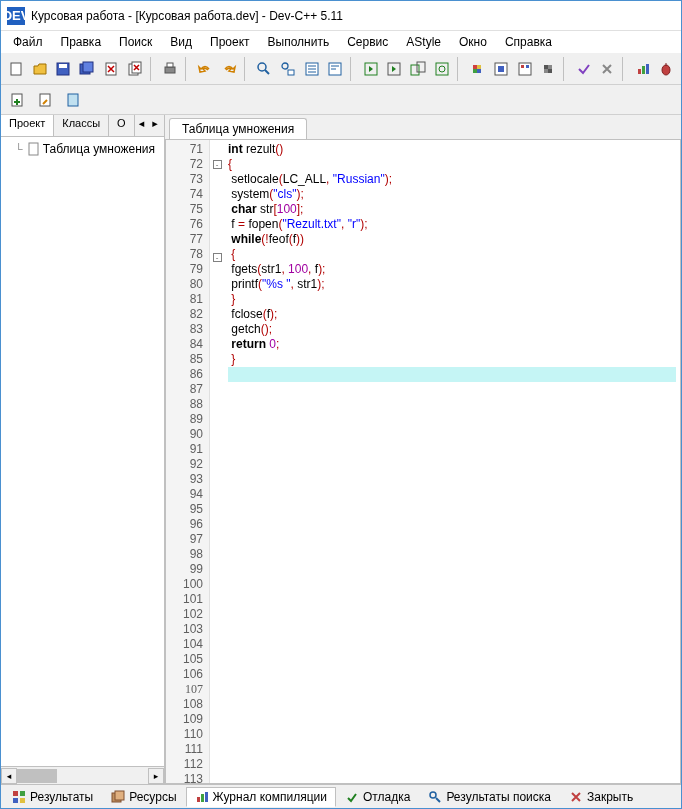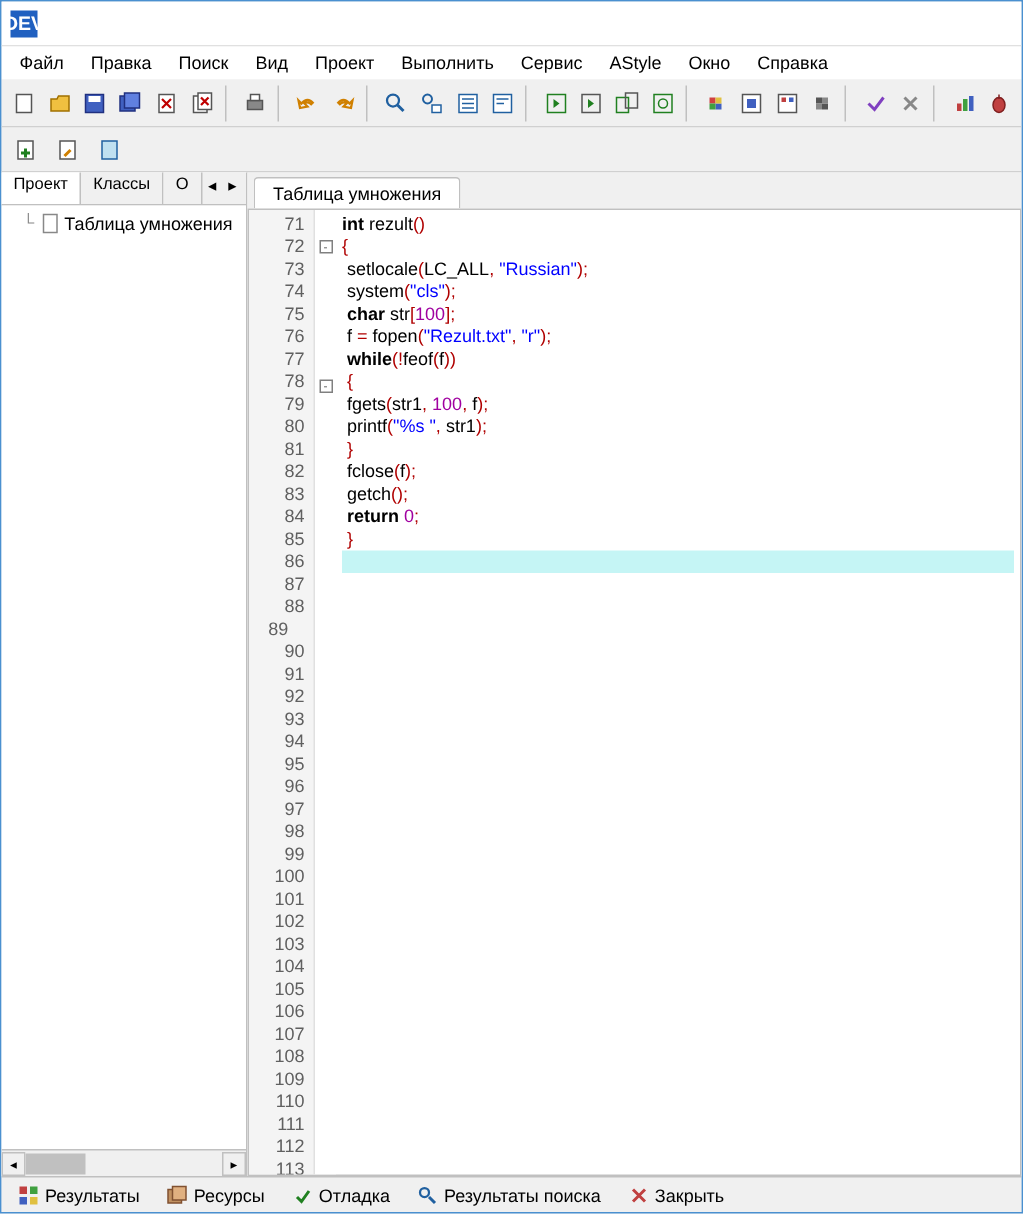--- a/index.html
+++ b/index.html
@@ -50,20 +50,21 @@
 .bottom-tab { display: flex; align-items: center; gap: 4px; padding: 2px 8px; font-size: 12px; cursor: default; border: 1px solid transparent; }
 .bottom-tab.active { background: #fff; border: 1px solid #c0c0c0; border-bottom: 1px solid #fff; }
 .bt-icon { width: 14px; height: 14px; }
 svg { display: block; }
 </style>
 </head>
 <body>
 
 <div class="titlebar">
   <div class="app-icon">DEV</div>
+  <div class="title-text">Курсовая работа - [Курсовая работа.dev] - Dev-C++ 5.11</div>
 </div>
 
 <div class="menubar" id="menubar">
     <div class="menu-item">Файл</div>
     <div class="menu-item">Правка</div>
     <div class="menu-item">Поиск</div>
     <div class="menu-item">Вид</div>
     <div class="menu-item">Проект</div>
     <div class="menu-item">Выполнить</div>
     <div class="menu-item">Сервис</div>
@@ -304,39 +305,39 @@
           <div style="height: 15px;">79</div>
           <div style="height: 15px;">80</div>
           <div style="height: 15px;">81</div>
           <div style="height: 15px;">82</div>
           <div style="height: 15px;">83</div>
           <div style="height: 15px;">84</div>
           <div style="height: 15px;">85</div>
           <div style="height: 15px;">86</div>
           <div style="height: 15px;">87</div>
           <div style="height: 15px;">88</div>
-          <div style="height: 15px; text-align: center;">89</div>
+          <div style="height: 15px;">89</div>
           <div style="height: 15px;">90</div>
           <div style="height: 15px;">91</div>
           <div style="height: 15px;">92</div>
           <div style="height: 15px;">93</div>
           <div style="height: 15px;">94</div>
           <div style="height: 15px;">95</div>
           <div style="height: 15px;">96</div>
           <div style="height: 15px;">97</div>
           <div style="height: 15px;">98</div>
           <div style="height: 15px;">99</div>
           <div style="height: 15px;">100</div>
           <div style="height: 15px;">101</div>
           <div style="height: 15px;">102</div>
           <div style="height: 15px;">103</div>
           <div style="height: 15px;">104</div>
           <div style="height: 15px;">105</div>
           <div style="height: 15px;">106</div>
-          <div style="height: 15px;">107</div>
+          <div style="height: 15px; font-family: Liberation Serif, serif;">107</div>
           <div style="height: 15px;">108</div>
           <div style="height: 15px;">109</div>
           <div style="height: 15px;">110</div>
           <div style="height: 15px;">111</div>
           <div style="height: 15px;">112</div>
           <div style="height: 15px; text-decoration: underline;">113</div>
         </div>
       <div class="fold-gutter" id="fold-gutter">
           <div style="height: 15px;"></div>
           <div style="height: 15px;">
@@ -401,20 +402,28 @@
       </svg>
     <span>Результаты</span>
   </div>
   <div class="bottom-tab">
     <svg class="bt-icon" width="14" height="14">
         <rect x="1" y="3" width="9" height="9" fill="#c09060" stroke="#805030"></rect>
         <rect x="4" y="1" width="9" height="9" fill="#e0b080" stroke="#805030"></rect>
       </svg>
     <span>Ресурсы</span>
   </div>
+  <div class="bottom-tab active">
+    <svg class="bt-icon" width="14" height="14">
+        <rect x="2" y="7" width="3" height="5" fill="#c04040"></rect>
+        <rect x="6" y="4" width="3" height="8" fill="#40a040"></rect>
+        <rect x="10" y="2" width="3" height="10" fill="#4060c0"></rect>
+      </svg>
+    <span>Журнал компиляции</span>
+  </div>
   <div class="bottom-tab">
     <svg class="bt-icon" width="14" height="14">
         <path d="M3 8 L6 11 L11 4" fill="none" stroke="#208020" stroke-width="2"></path>
       </svg>
     <span>Отладка</span>
   </div>
   <div class="bottom-tab">
     <svg class="bt-icon" width="14" height="14">
         <circle cx="5" cy="5" r="3" fill="none" stroke="#2060a0" stroke-width="1.5"></circle>
         <line x1="8" y1="8" x2="12" y2="12" stroke="#2060a0" stroke-width="2"></line>

